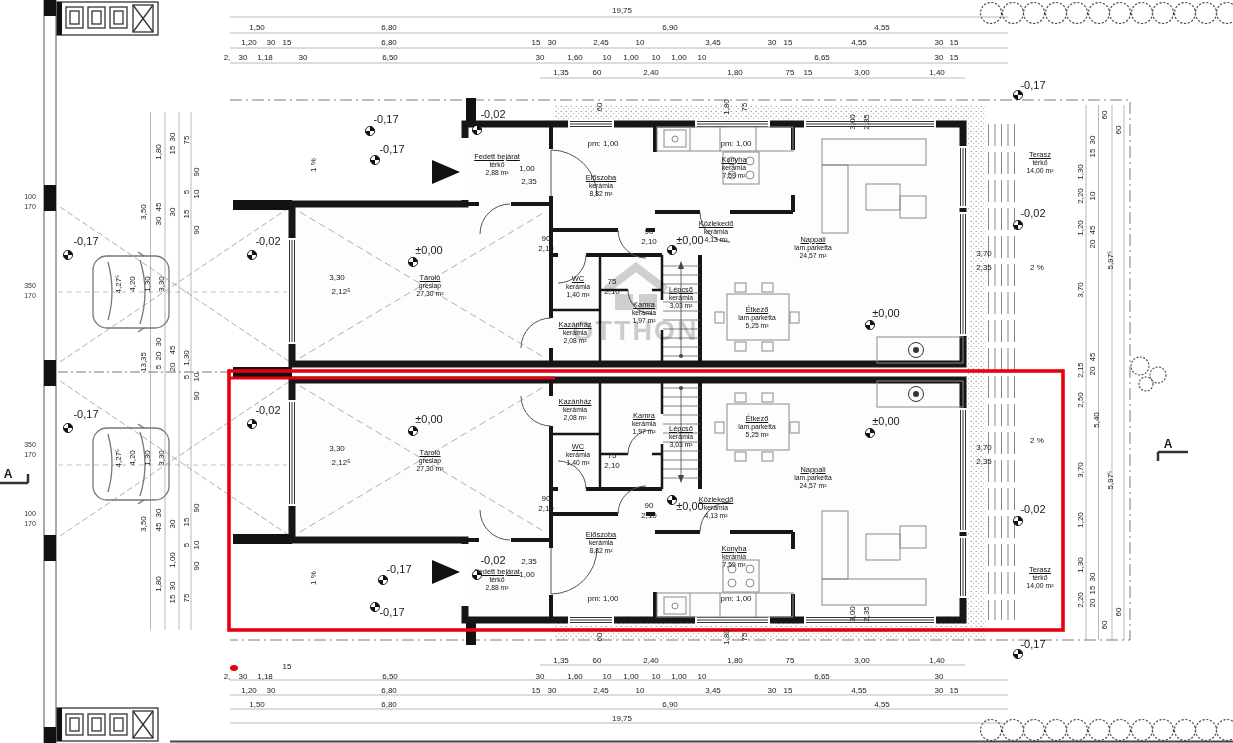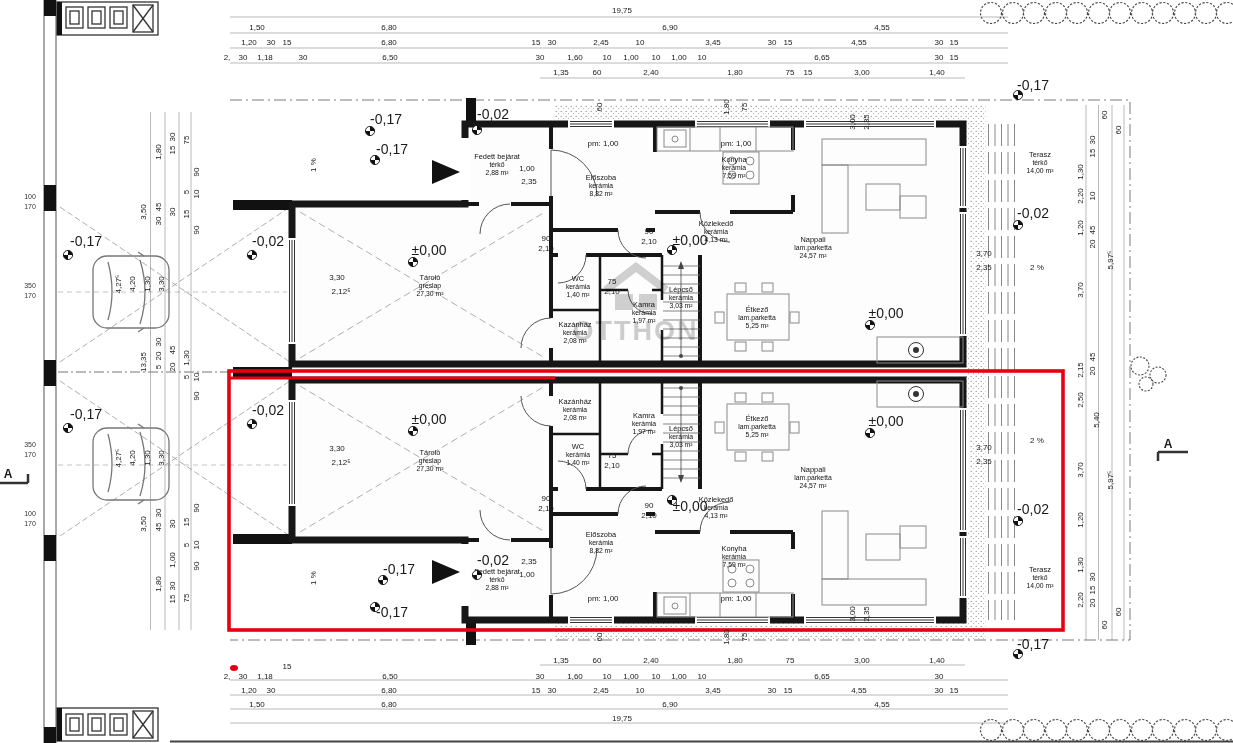--- a/index.html
+++ b/index.html
@@ -4,24 +4,24 @@
 <style>
   html,body{margin:0;padding:0;background:#fff;}
   #plan{position:relative;width:1233px;height:743px;background:#fff;overflow:hidden;
         font-family:"Liberation Sans", sans-serif;color:#1a1a1a;}
   #drawing{position:absolute;left:0;top:0;}
   #labels-layer{position:absolute;left:0;top:0;width:1233px;height:743px;pointer-events:none;}
   .lbl{position:absolute;transform:translate(-50%,-50%);white-space:nowrap;color:#1a1a1a;}
   .dim{font-size:8px;}
   .tag{font-size:7px;color:#333;}
   .sec{font-size:12px;font-weight:bold;}
-  .elev{font-size:14px;}
+  .elev{font-size:11px;}
   .room{position:absolute;transform:translate(-50%,-50%);text-align:center;
         font-size:6.8px;line-height:8px;color:#111;white-space:nowrap;}
-  .room .rn{font-size:7.4px;}
+  .room .rn{font-size:7.4px;text-decoration:underline;}
   .elev-sym{position:absolute;transform:translate(-50%,-50%);width:11px;height:11px;}
   .watermark{position:absolute;left:548px;top:262px;width:175px;text-align:center;
              color:#c9c9c9;mix-blend-mode:multiply;opacity:.85;pointer-events:none;}
   .wm-oc{font-size:92px;font-weight:bold;line-height:82px;letter-spacing:-5px;color:#c9c9c9;}
   .wm-l1,.wm-l2{font-size:27px;font-weight:bold;letter-spacing:2px;line-height:31px;color:#c6c6c6;}
 </style>
 </head>
 <body>
 
 <div id="plan">

